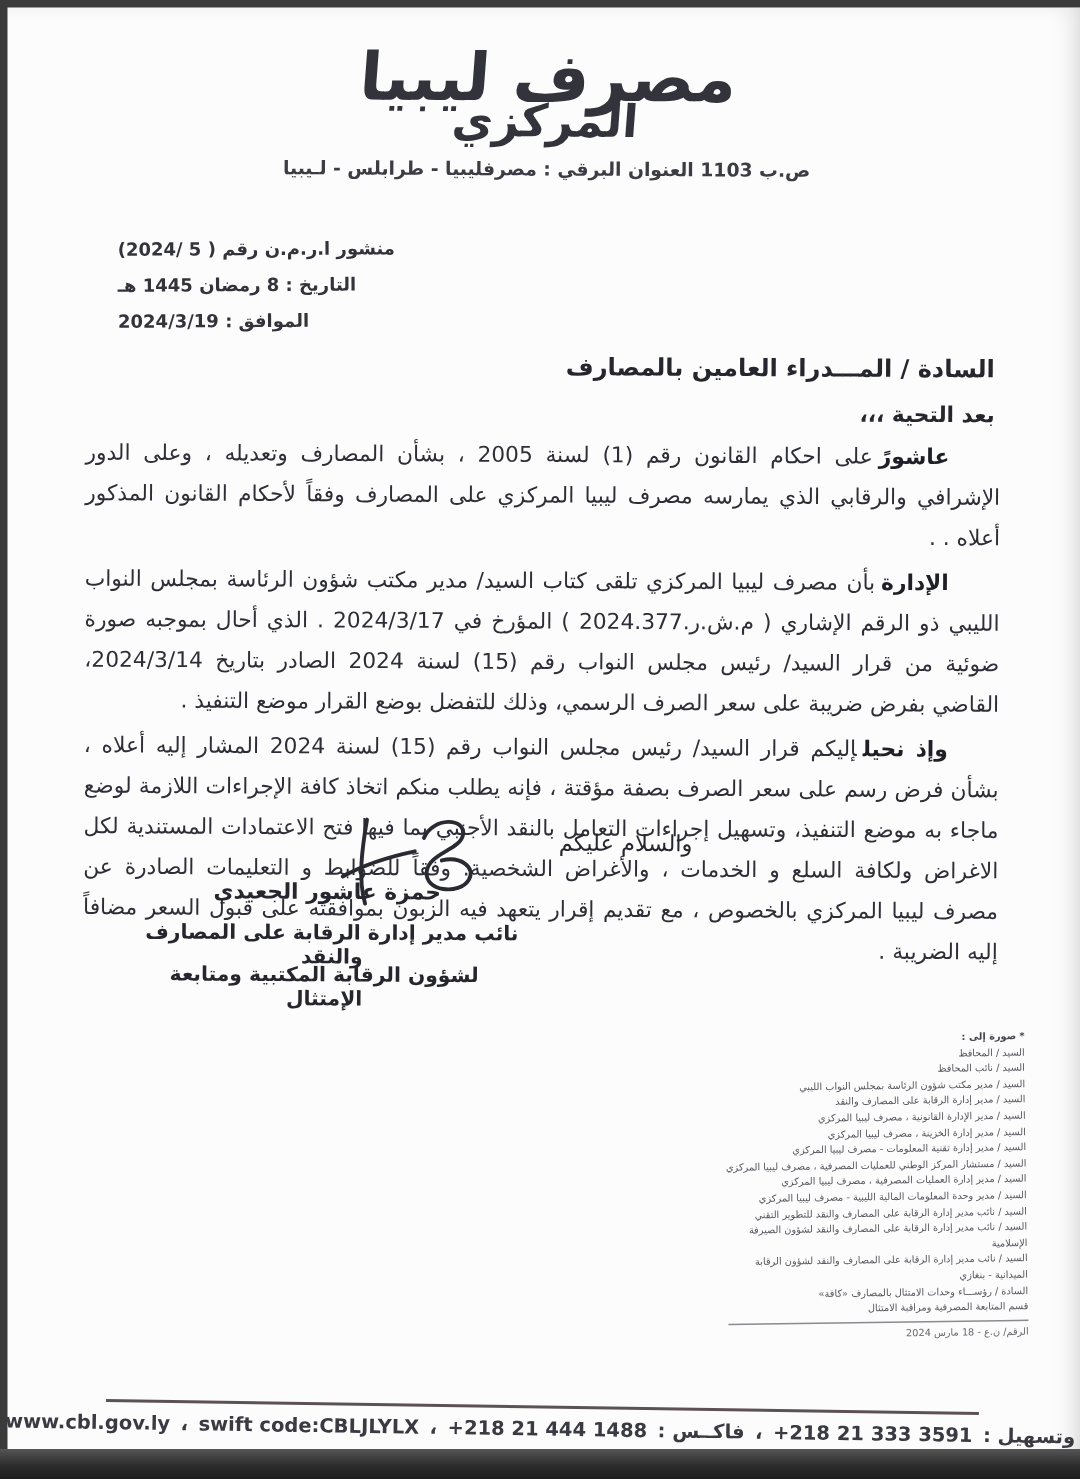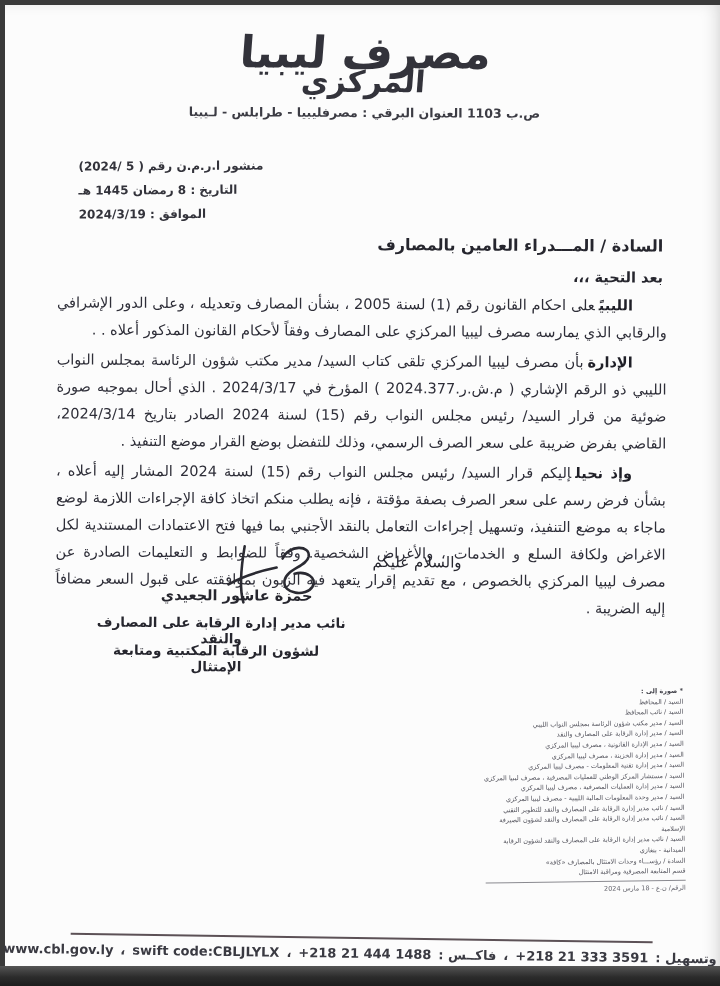--- a/index.html
+++ b/index.html
@@ -62,21 +62,21 @@
   .bodytext p{margin:0 0 3px 0;text-indent:34px;}
   .bodytext b{color:#1f1f27;padding-left:4px;}
   .closing{
     position:absolute;top:548px;right:258px;
     direction:rtl;font-size:15px;font-weight:normal;color:#26262e;
   }
   
   .sig-svg{position:absolute;top:536px;left:218px;}
   .sig-name{
     position:absolute;top:583px;left:138px;width:170px;
-    direction:rtl;text-align:right;
+    direction:rtl;text-align:left;
     font-size:14.5px;font-weight:bold;color:#26262e;
   }
   .sig-title1{
     position:absolute;top:610px;left:92px;width:250px;
     direction:rtl;text-align:center;
     font-size:13.5px;font-weight:bold;color:#26262e;
   }
   .sig-title2{
     position:absolute;top:638px;left:92px;width:240px;
     direction:rtl;text-align:center;
@@ -127,21 +127,21 @@
     <div class="meta">
       <div>منشور ا.ر.م.ن رقم ( 5 /2024)</div>
       <div>التاريخ : 8 رمضان 1445 هـ</div>
       <div>الموافق : 2024/3/19</div>
     </div>
 
     <div class="addressee">السادة / المـــدراء العامين بالمصارف</div>
     <div class="greeting">بعد التحية ،،،</div>
 
     <div class="bodytext">
-      <p><b>الليبيً</b><span>على احكام القانون رقم (1) لسنة 2005 ، بشأن المصارف وتعديله ، وعلى الدور الإشرافي والرقابي الذي يمارسه مصرف ليبيا المركزي على المصارف وفقاً لأحكام القانون المذكور أعلاه . .</span></p>
+      <p><b>عاشورً</b><span>على احكام القانون رقم (1) لسنة 2005 ، بشأن المصارف وتعديله ، وعلى الدور الإشرافي والرقابي الذي يمارسه مصرف ليبيا المركزي على المصارف وفقاً لأحكام القانون المذكور أعلاه . .</span></p>
       <p><b>الإدارة</b><span>بأن مصرف ليبيا المركزي تلقى كتاب السيد/ مدير مكتب شؤون الرئاسة بمجلس النواب الليبي ذو الرقم الإشاري ( م.ش.ر.2024.377 ) المؤرخ في 2024/3/17 . الذي أحال بموجبه صورة ضوئية من قرار السيد/ رئيس مجلس النواب رقم (15) لسنة 2024 الصادر بتاريخ 2024/3/14، القاضي بفرض ضريبة على سعر الصرف الرسمي، وذلك للتفضل بوضع القرار موضع التنفيذ .</span></p>
       <p><b>وإذ نحيل</b><span>إليكم قرار السيد/ رئيس مجلس النواب رقم (15) لسنة 2024 المشار إليه أعلاه ، بشأن فرض رسم على سعر الصرف بصفة مؤقتة ، فإنه يطلب منكم اتخاذ كافة الإجراءات اللازمة لوضع ماجاء به موضع التنفيذ، وتسهيل إجراءات التعامل بالنقد الأجنبي بما فيها فتح الاعتمادات المستندية لكل الاغراض ولكافة السلع و الخدمات ، والأغراض الشخصية. وفقاً للضوابط و التعليمات الصادرة عن مصرف ليبيا المركزي بالخصوص ، مع تقديم إقرار يتعهد فيه الزبون بموافقته على قبول السعر مضافاً إليه الضريبة .</span></p>
     </div>
 
     <div class="closing">والسلام عليكم</div>
 
     <svg class="sig-svg" width="100" height="68" viewBox="0 0 100 68">
       <g fill="none" stroke="#2a2a32" stroke-width="2.6" stroke-linecap="round">
         <path d="M22,6 C19,24 16,46 21,62"></path>
         <path d="M6,44 C22,35 40,30 54,27"></path>

